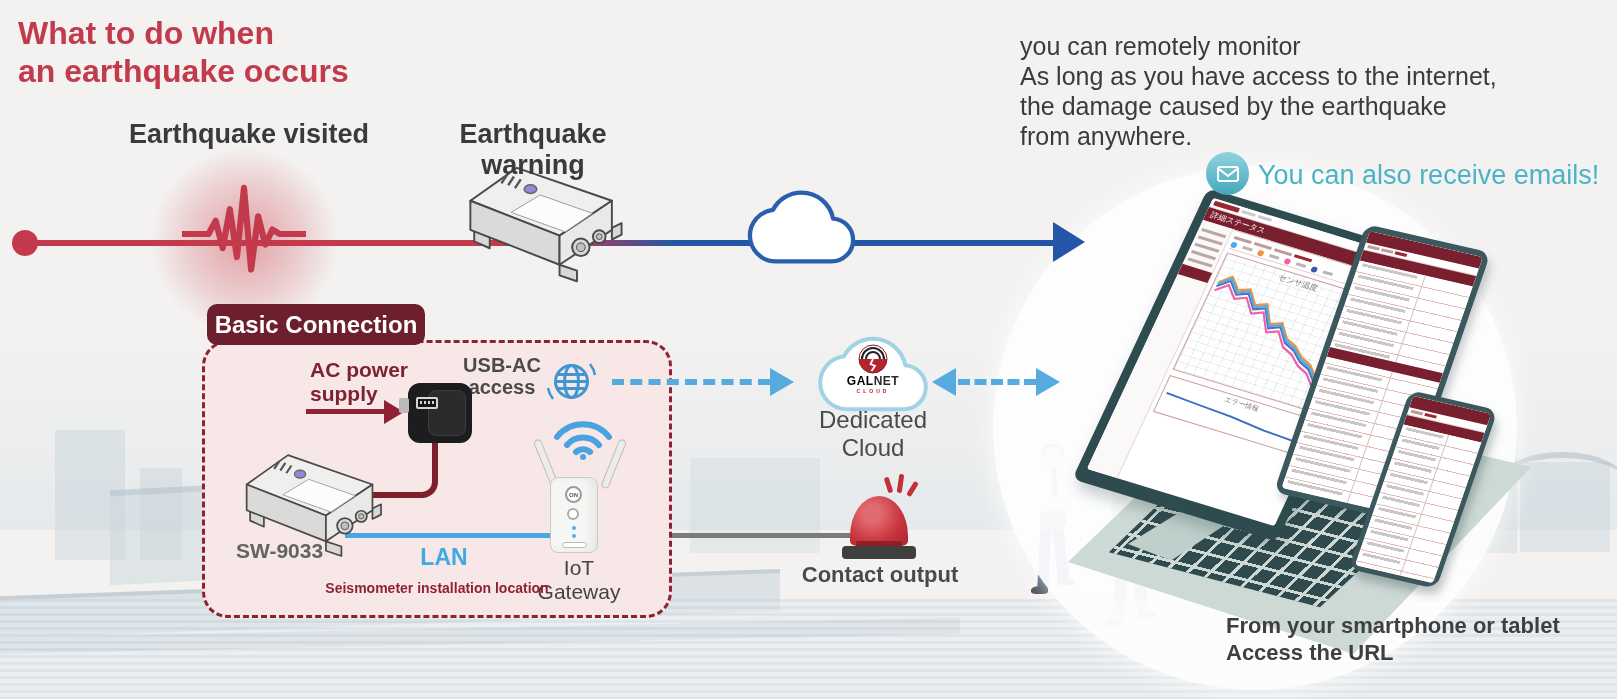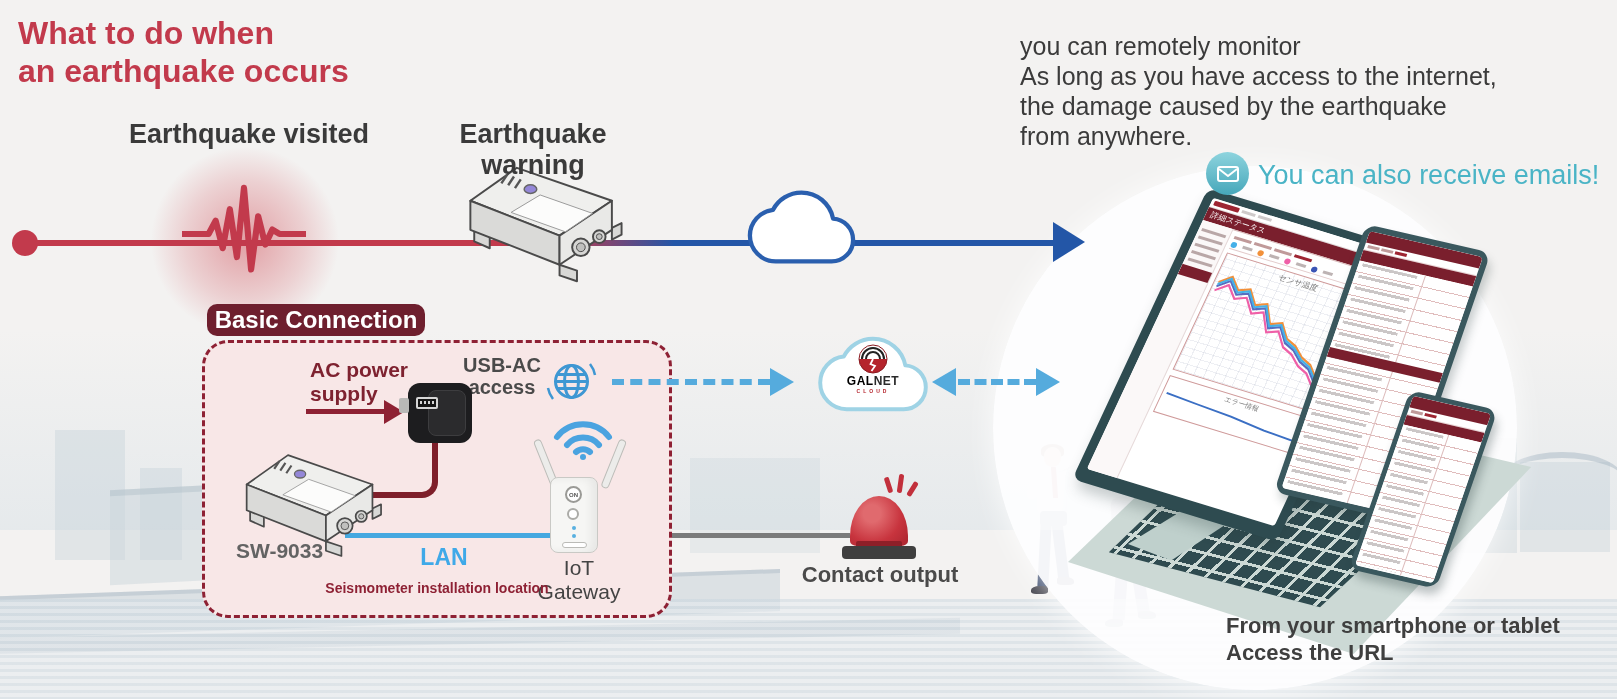--- a/index.html
+++ b/index.html
@@ -64,21 +64,21 @@
   
   .email-badge { position:absolute; left:1206px; top:152px; width:43px; height:43px; z-index:9;
                  border-radius:50%; background:linear-gradient(180deg,#8ed4de,#46a7ba);
                  display:flex; align-items:center; justify-content:center; }
   .email-note { position:absolute; left:1258px; top:160px; z-index:9;
                 font-size:27px; font-weight:500; color:#4ab4c6; }
 
   
   .bc-box { position:absolute; left:202px; top:340px; width:470px; height:278px; z-index:5;
             background:#f8e7e7; border:3px dashed #8e2134; border-radius:26px; }
-  .bc-header { position:absolute; left:207px; top:304px; width:218px; height:32px; z-index:6;
+  .bc-header { position:absolute; left:207px; top:304px; width:218px; height:41px; z-index:6;
                background:#6e1f2e; border-radius:10px; color:#fff; font-size:24px; font-weight:bold;
                display:flex; align-items:center; justify-content:center; }
   .ac-text { position:absolute; left:310px; top:358px; z-index:6; font-size:21px; line-height:24px;
              font-weight:bold; color:#7e2230; }
   .ac-arrow-shaft { position:absolute; left:306px; top:409px; width:80px; height:5px;
                     background:#8e2133; z-index:6; }
   .ac-arrow-head { position:absolute; left:384px; top:400px; width:0; height:0; z-index:6;
                    border-left:20px solid #8e2133; border-top:12px solid transparent;
                    border-bottom:12px solid transparent; }
   .usb-label { position:absolute; left:448px; top:354px; width:108px; z-index:6; text-align:center;
@@ -432,20 +432,21 @@
     <circle cx="15" cy="15" r="14" fill="#fff"></circle>
     <path d="M1,15 A14,14 0 0 1 29,15 L29,15 L1,15 Z" fill="#fff"></path>
     <path d="M1,15 A14,14 0 0 0 29,15 Z" fill="#b5242c"></path>
     <path d="M4,15 A11,11 0 0 1 26,15" fill="none" stroke="#222" stroke-width="2"></path>
     <path d="M8,15 A7,7 0 0 1 22,15" fill="none" stroke="#222" stroke-width="2"></path>
     <polyline points="15,15 12.5,20 17,22 13.5,27" fill="none" stroke="#fff" stroke-width="1.8"></polyline>
     <circle cx="15" cy="15" r="14" fill="none" stroke="#8b1b22" stroke-width="1"></circle>
   </svg>
   <div class="galnet-name"><span class="gal">GAL</span><span class="net">NET</span></div>
   <div class="galnet-sub">CLOUD</div>
+  <div class="cloud-mid-label">Dedicated Cloud</div>
 
   <div class="gray-line"></div>
   <div class="spark sp1"></div>
   <div class="spark sp2"></div>
   <div class="spark sp3"></div>
   <div class="siren-dome"></div>
   <div class="siren-collar"></div>
   <div class="siren-base"></div>
   <div class="contact-label">Contact output</div>
 

